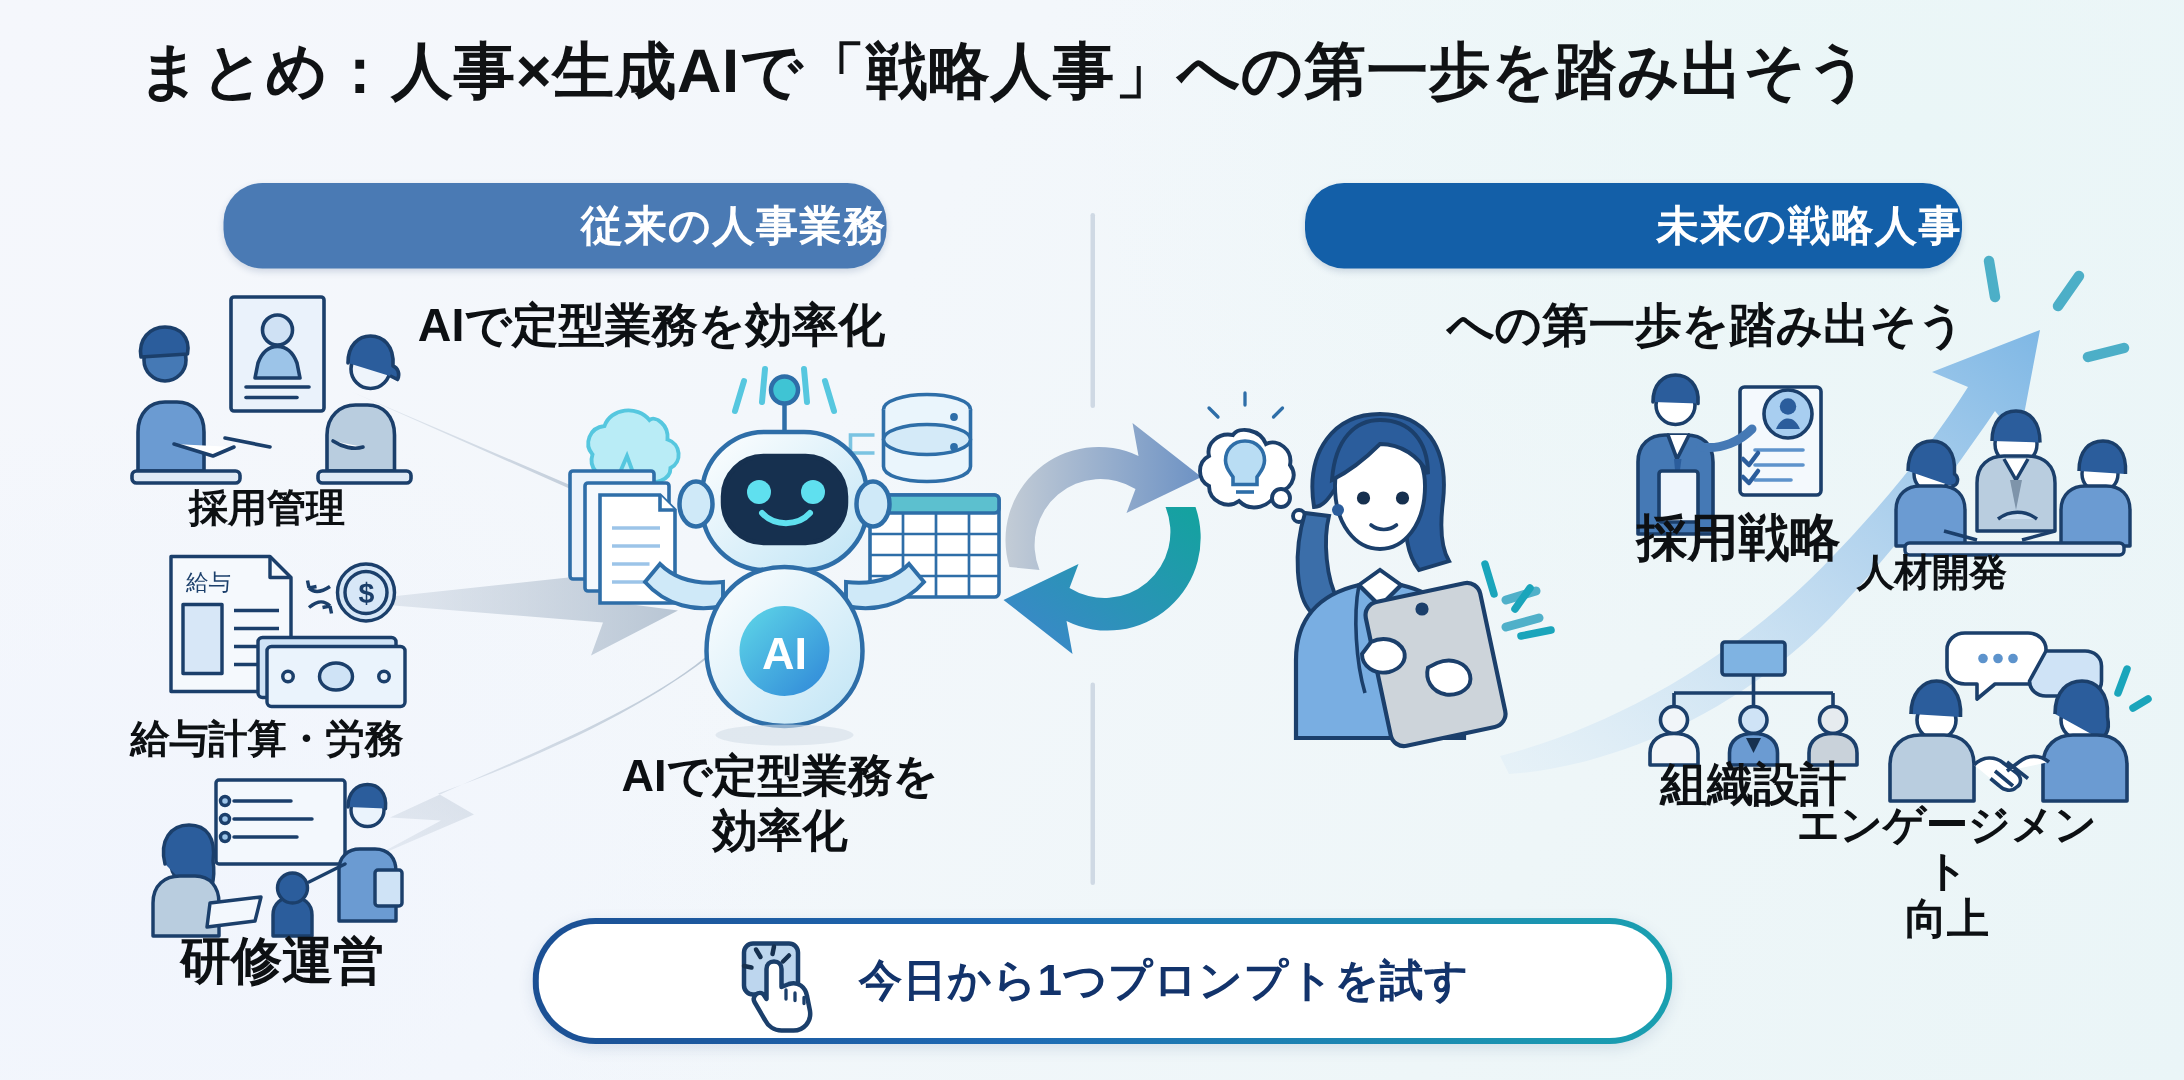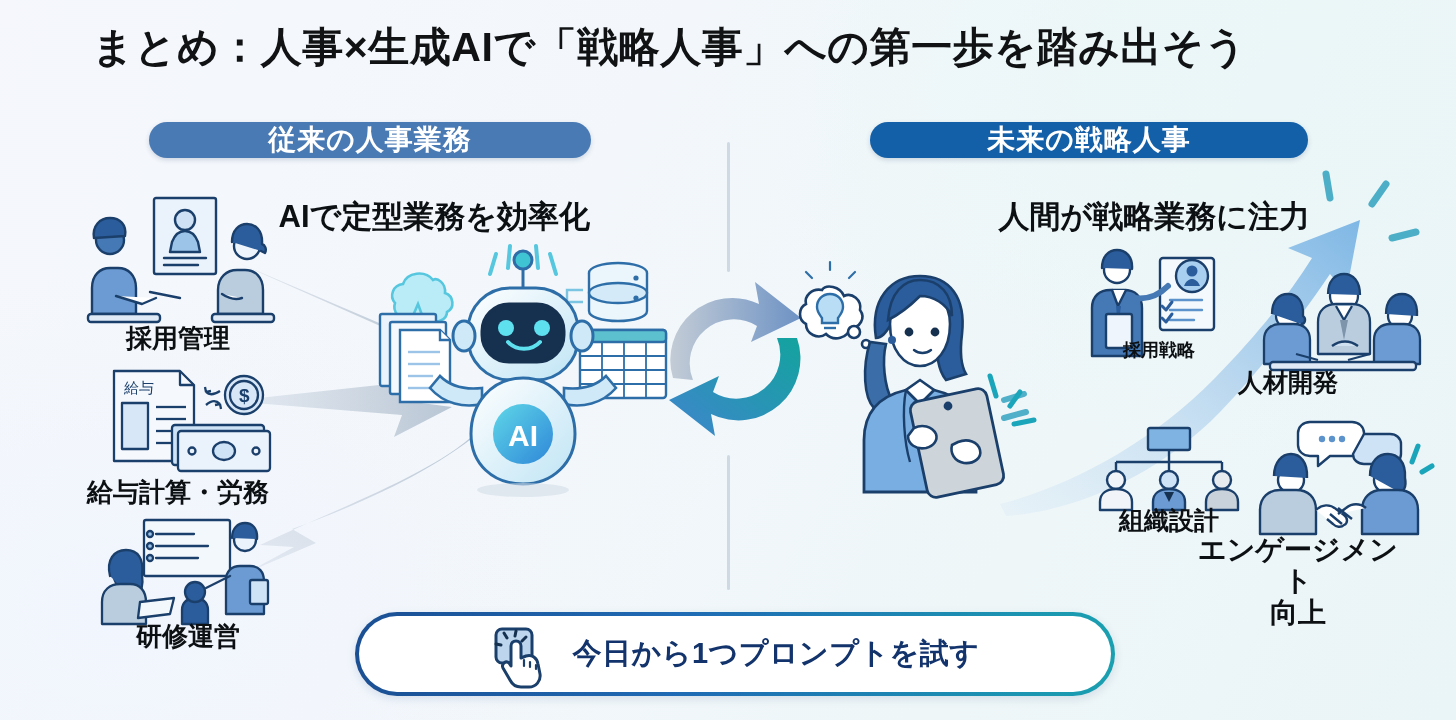--- a/index.html
+++ b/index.html
@@ -19,22 +19,22 @@
 
   
   .title{
     position:absolute;left:0;top:20px;width:1339px;text-align:center;
     font-size:41px;font-weight:bold;color:#101214;letter-spacing:0.5px;
     white-space:nowrap;
   }
 
   
   .pill{
-    position:absolute;height:36px;border-radius:26px;
-    display:flex;align-items:center;justify-content:center;
+    position:absolute;height:57px;border-radius:26px;
+    display:flex;align-items:center;justify-content:flex-end;
     color:#ffffff;font-size:28px;font-weight:bold;letter-spacing:1px;
     box-shadow:0 2px 5px rgba(30,60,110,.18);
   }
   .pill-left{left:149px;top:122px;width:442px;background:#4a7ab4;}
   .pill-right{left:870px;top:122px;width:438px;background:#135fa8;}
 
   .colhead{
     position:absolute;font-size:31px;font-weight:bold;color:#0d1013;
     white-space:nowrap;text-align:right;
   }
@@ -128,21 +128,21 @@
   <div class="title">まとめ：人事×生成AIで「戦略人事」への第一歩を踏み出そう</div>
 
   <div class="pill pill-left">
     <span>従来の人事業務</span>
   </div>
   <div class="pill pill-right">
     <span>未来の戦略人事</span>
   </div>
 
   <div class="colhead colhead-left">AIで定型業務を効率化</div>
-  <div class="colhead colhead-right">人間が戦略業務に注力</div>
+  <div class="colhead colhead-right">への第一歩を踏み出そう</div>
 
   <div class="divider top"></div>
   <div class="divider bottom"></div>
 
   <svg class="art" style="left:86px;top:196px;" width="190" height="130" viewBox="0 0 190 130">
     <g stroke="#1b3f6b" stroke-width="2.4" fill="none" stroke-linejoin="round" stroke-linecap="round">
       <rect x="68" y="2" width="62" height="76" rx="2" fill="#eaf2fb"></rect>
       <circle cx="99" cy="24" r="10" fill="#cfe1f4"></circle>
       <path d="M86 46c3-8 8-11 13-11s10 3 13 11l2 10H84z" fill="#9cc4e8"></path>
       <line x1="78" y1="62" x2="120" y2="62"></line>
@@ -200,21 +200,21 @@
       <path d="M132 58l-24 12"></path>
       <rect x="152" y="62" width="18" height="24" rx="2" fill="#cfe3f6"></rect>
       <path d="M16 58a13 13 0 1 1 26 0 13 13 0 1 1-26 0" fill="#eaf3fc"></path>
       <path d="M12 58c-4-16 4-26 16-26s18 9 16 24c2 12-2 24-6 28" fill="#2b5d9c"></path>
       <path d="M4 106V84c0-12 8-18 18-18h10c10 0 16 7 16 18v22z" fill="#b9cddf"></path>
       <path d="M42 84l34-4-4 16-32 4z" fill="#f3f8fd"></path>
       <path d="M84 106V92c0-8 6-12 13-12s13 4 13 12v14z" fill="#2b5d9c"></path>
       <circle cx="97" cy="74" r="10" fill="#2b5d9c"></circle>
     </g>
   </svg>
-  <div class="cap" style="left:78px;top:622px;width:220px;font-size:26px;">研修運営</div>
+  <div class="cap" style="left:78px;top:622px;width:220px;font-size:34px;">研修運営</div>
 
   <svg class="art" style="left:378px;top:238px;" width="290" height="260" viewBox="0 0 290 260">
     <defs>
       <linearGradient id="gBody" x1="0" y1="0" x2="1" y2="1">
         <stop offset="0" stop-color="#ffffff"></stop>
           <stop offset="1" stop-color="#bfe4f5"></stop>
       </linearGradient>
       <linearGradient id="gBadge" x1="0" y1="0" x2="1" y2="1">
         <stop offset="0" stop-color="#5fd8e8"></stop>
           <stop offset="1" stop-color="#2f86d8"></stop>
@@ -360,20 +360,22 @@
       <path d="M166 196c10-4 20 0 22 8 2 8-6 14-16 13-10-2-14-10-12-18z"></path>
     </g>
 
     <g stroke="#1aa5bb" stroke-width="5" stroke-linecap="round">
       <line x1="204" y1="150" x2="198" y2="130"></line>
       <line x1="218" y1="160" x2="228" y2="146"></line>
       <line x1="222" y1="178" x2="242" y2="174"></line>
     </g>
   </svg>
 
+  <div class="centercap left">AIで定型業務を
+効率化</div>
 
   <svg class="art" style="left:1086px;top:248px;" width="150" height="110" viewBox="0 0 150 110">
     <g stroke="#1b3f6b" stroke-width="2.4" fill="none" stroke-linejoin="round" stroke-linecap="round">
       <rect x="74" y="10" width="54" height="72" rx="3" fill="#f4f9fd"></rect>
       <circle cx="106" cy="28" r="16" fill="#a8cef0"></circle>
       <circle cx="106" cy="23" r="5.5" fill="#2b5d9c" stroke="none"></circle>
       <path d="M98 38c2-5 5-7 8-7s6 2 8 7z" fill="#2b5d9c" stroke="none"></path>
       <g stroke="#5d93cc">
           <line x1="84" y1="52" x2="116" y2="52"></line>
       <line x1="84" y1="62" x2="116" y2="62"></line>
@@ -383,21 +385,21 @@
       <path d="M76 70l4 4 6-8" stroke="#2b5d9c" stroke-width="3"></path>
       <path d="M18 22a13 13 0 1 1 26 0 13 13 0 1 1-26 0" fill="#ffffff"></path>
       <path d="M16 20c0-12 7-18 15-18s16 6 15 19" fill="#2b5d9c"></path>
       <path d="M6 108V60c0-12 8-18 18-18h14c11 0 18 6 18 18v48z" fill="#4579b5"></path>
       <path d="M26 42l6 16 8-16" fill="#ffffff"></path>
       <path d="M30 58l2 22 3-22" fill="#2b5d9c" stroke="none"></path>
       <path d="M48 50c14 2 26-4 34-12" stroke="#4579b5" stroke-width="6"></path>
       <rect x="20" y="66" width="26" height="34" rx="2" fill="#eef5fc"></rect>
     </g>
   </svg>
-  <div class="cap" style="left:1064px;top:340px;width:190px;font-size:18px;">採用戦略</div>
+  <div class="cap" style="left:1064px;top:340px;width:190px;font-size:34px;">採用戦略</div>
 
   <svg class="art" style="left:1262px;top:272px;" width="165" height="110" viewBox="0 0 165 110">
     <g stroke="#1b3f6b" stroke-width="2.3" fill="none" stroke-linejoin="round">
       <path d="M68 24a14 14 0 1 1 28 0 14 14 0 1 1-28 0" fill="#ffffff"></path>
       <path d="M66 22c0-13 7-20 16-20s16 7 16 21" fill="#2b5d9c"></path>
       <path d="M56 82V50c0-12 8-18 18-18h16c10 0 18 6 18 18v32z" fill="#b9cddf"></path>
       <path d="M74 34l8 14 8-14" fill="#ffffff"></path>
       <path d="M78 48l4 20 4-20" fill="#7e94aa" stroke="none"></path>
       <path d="M14 44a12 12 0 1 1 24 0 12 12 0 1 1-24 0" fill="#ffffff"></path>
       <path d="M10 42c0-14 7-20 16-20s16 7 15 22c3 2 3 8-2 8" fill="#2b5d9c"></path>
@@ -422,21 +424,21 @@
       <line x1="124" y1="36" x2="124" y2="46"></line>
       <circle cx="18" cy="54" r="9" fill="#f1f5f9"></circle>
       <path d="M2 84V76c0-9 7-13 16-13s16 4 16 13v8z" fill="#f1f5f9"></path>
       <circle cx="71" cy="54" r="9" fill="#cfe3f6"></circle>
       <path d="M55 84v-8c0-9 7-13 16-13s16 4 16 13v8z" fill="#6b9bd2"></path>
       <path d="M66 66l5 10 5-10" fill="#16304f" stroke="none"></path>
       <circle cx="124" cy="54" r="9" fill="#e6ebef"></circle>
       <path d="M108 84v-8c0-9 7-13 16-13s16 4 16 13v8z" fill="#c9d2da"></path>
     </g>
   </svg>
-  <div class="cap" style="left:1074px;top:506px;width:190px;font-size:25px;">組織設計</div>
+  <div class="cap" style="left:1074px;top:506px;width:190px;font-size:31px;">組織設計</div>
 
   <svg class="art" style="left:1252px;top:418px;" width="180" height="116" viewBox="0 0 180 116">
     <g stroke="#1b3f6b" stroke-width="2.4" fill="none" stroke-linejoin="round">
       <path d="M58 4h42c7 0 12 5 12 11v12c0 6-5 11-12 11H78l-12 10V38h-8c-7 0-12-5-12-11V15c0-6 5-11 12-11z" fill="#ffffff"></path>
       <g fill="#5d93cc" stroke="none">
         <circle cx="70" cy="21" r="3.2"></circle>
           <circle cx="80" cy="21" r="3.2"></circle>
           <circle cx="90" cy="21" r="3.2"></circle>
       </g>
       <path d="M112 16h26c6 0 11 4 11 10v10c0 6-5 10-11 10h-6l-9 8v-8h-11c-6 0-11-4-11-10z" fill="#cfe3f6"></path>

